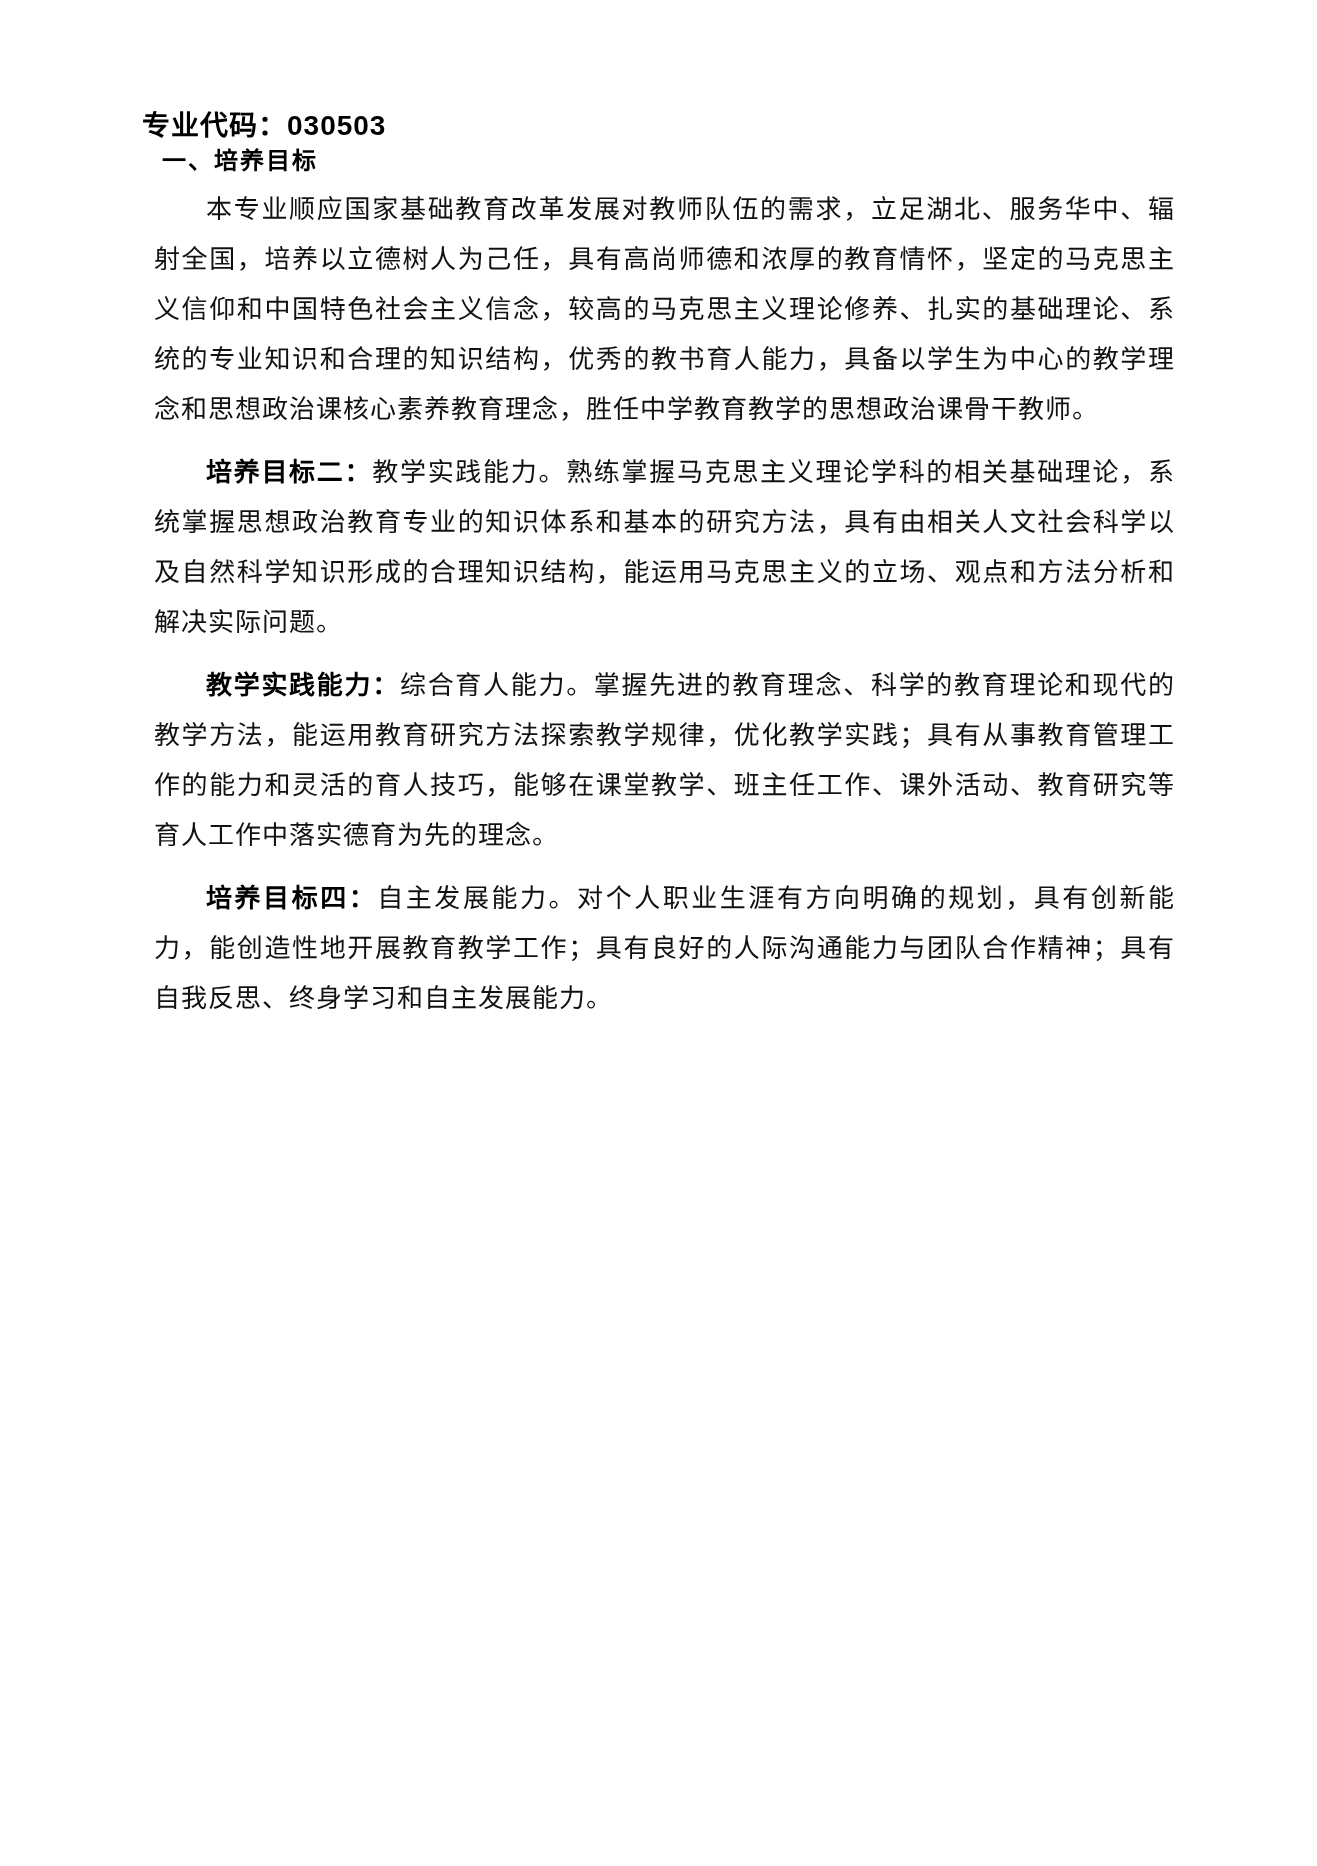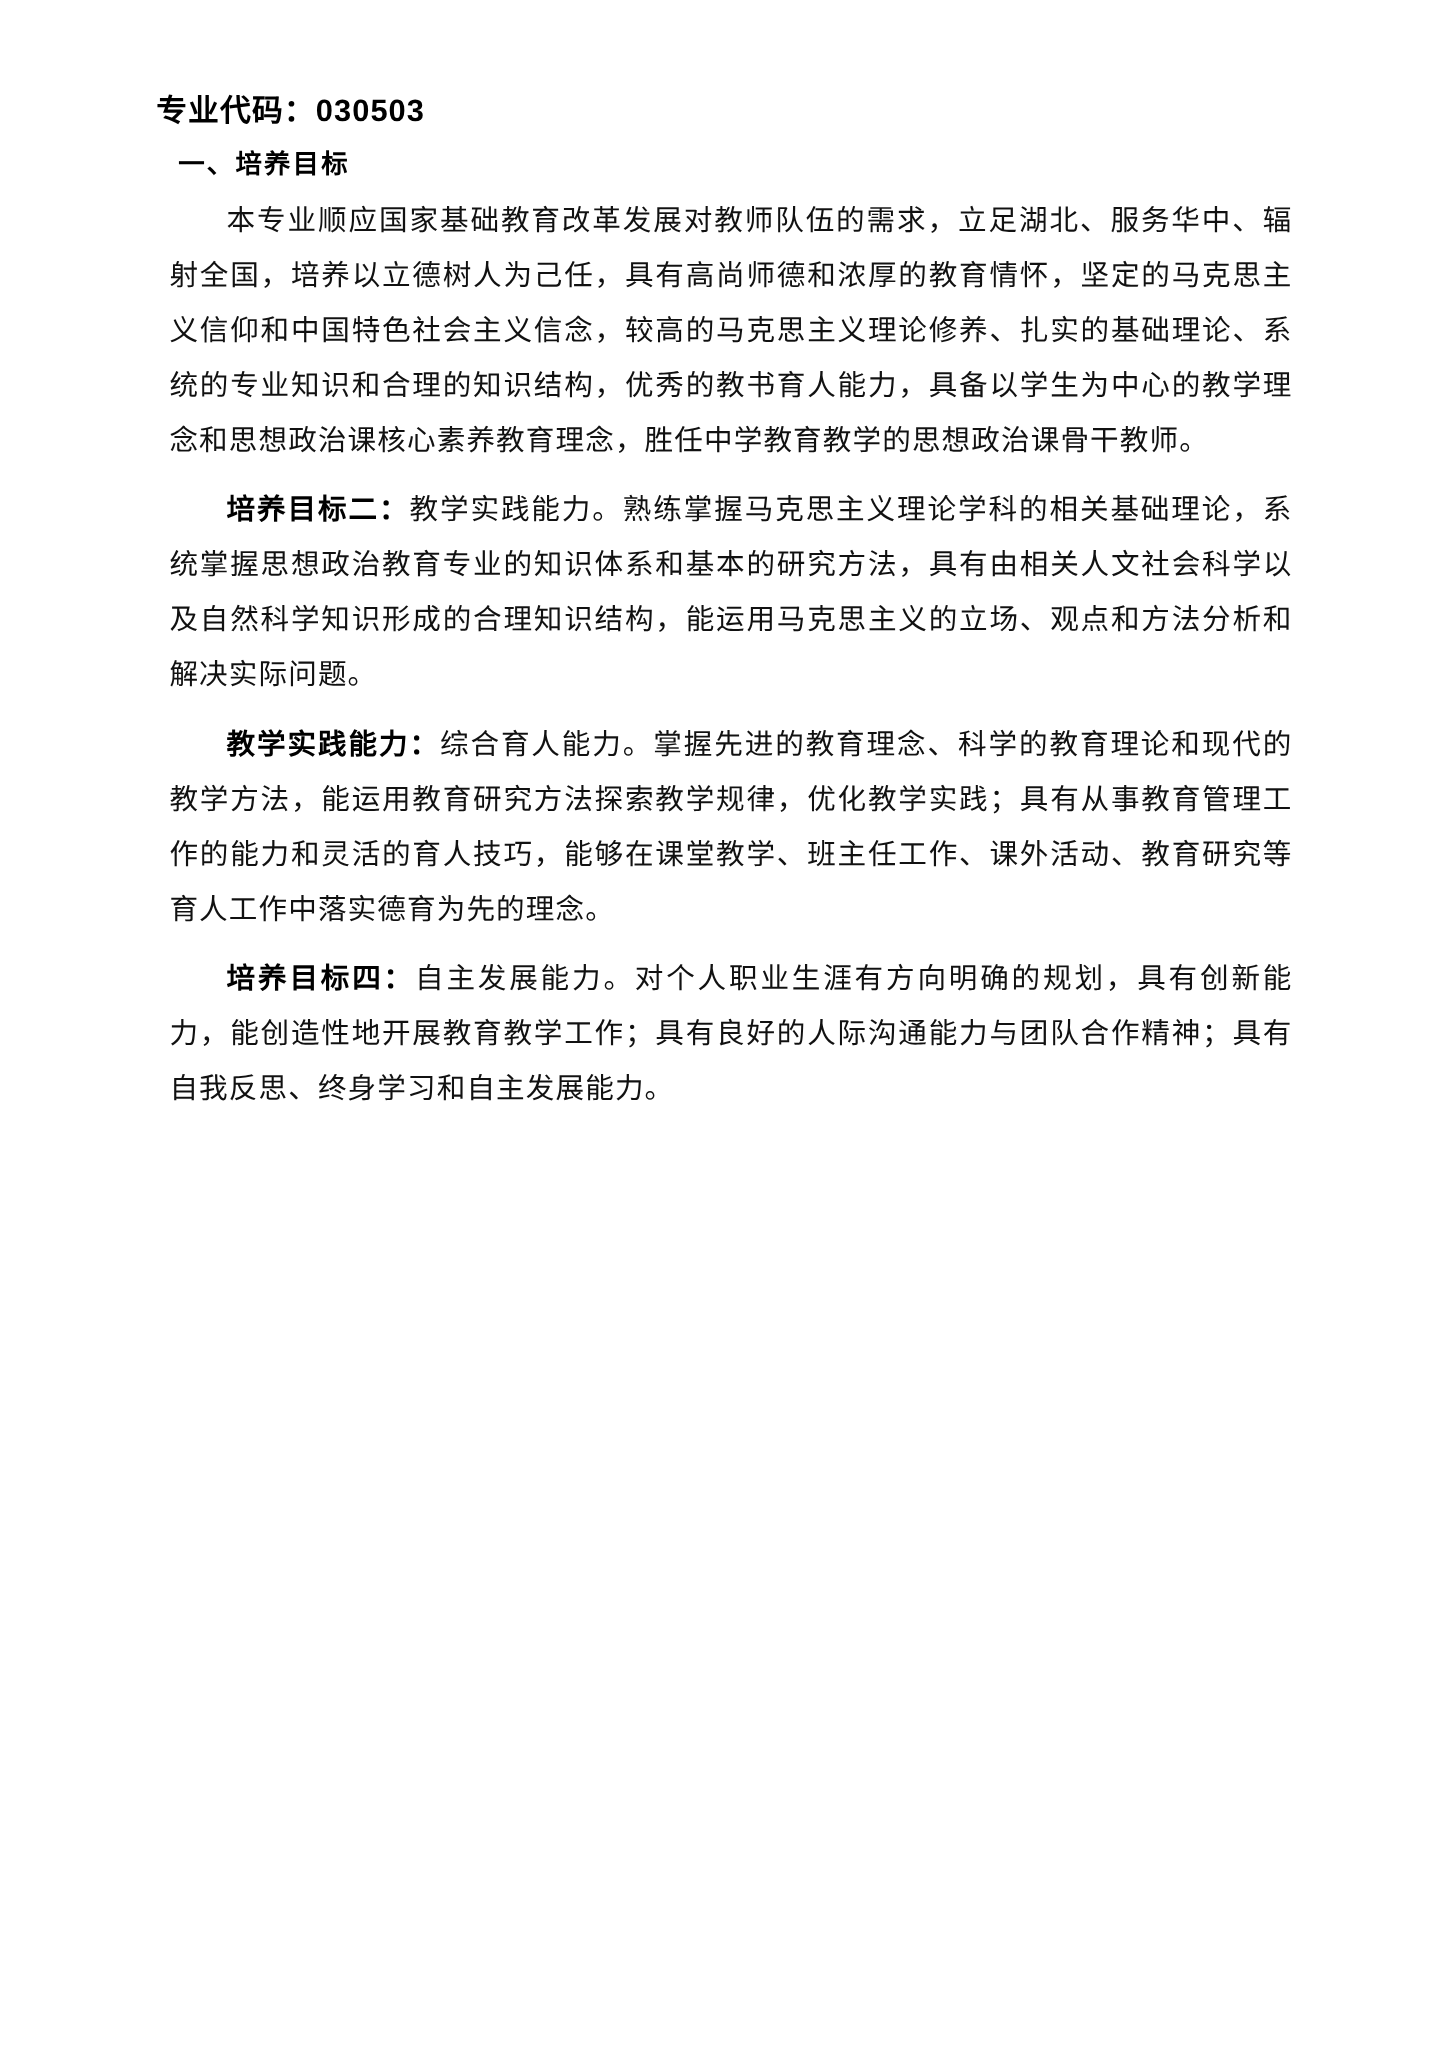--- a/index.html
+++ b/index.html
@@ -7,39 +7,39 @@
     padding: 0;
     background: #ffffff;
   }
   .page {
     position: relative;
     width: 1317px;
     height: 1866px;
     background: #ffffff;
     overflow: hidden;
     box-sizing: border-box;
-    padding: 86px 130px 0 142px;
+    padding: 111px 130px 0 142px;
     color: #000000;
   }
   .doc-title {
     font-family: "Liberation Sans", sans-serif;
     font-weight: 700;
     font-size: 28px;
     line-height: 30px;
     letter-spacing: 1px;
     margin: 0;
     color: #000000;
   }
   .section-heading {
-    font-family: Liberation Mono, monospace;
+    font-family: Liberation Serif, serif;
     font-weight: 700;
     font-size: 24px;
     line-height: 24px;
     letter-spacing: 2px;
-    margin: 24px 0 0 20px;
+    margin: 8px 0 0 20px;
     color: #000000;
   }
   .body-text {
     margin-top: 0;
   }
   .para {
     font-family: "Liberation Serif", serif;
     font-size: 26px;
     line-height: 50px;
     letter-spacing: 1px;

